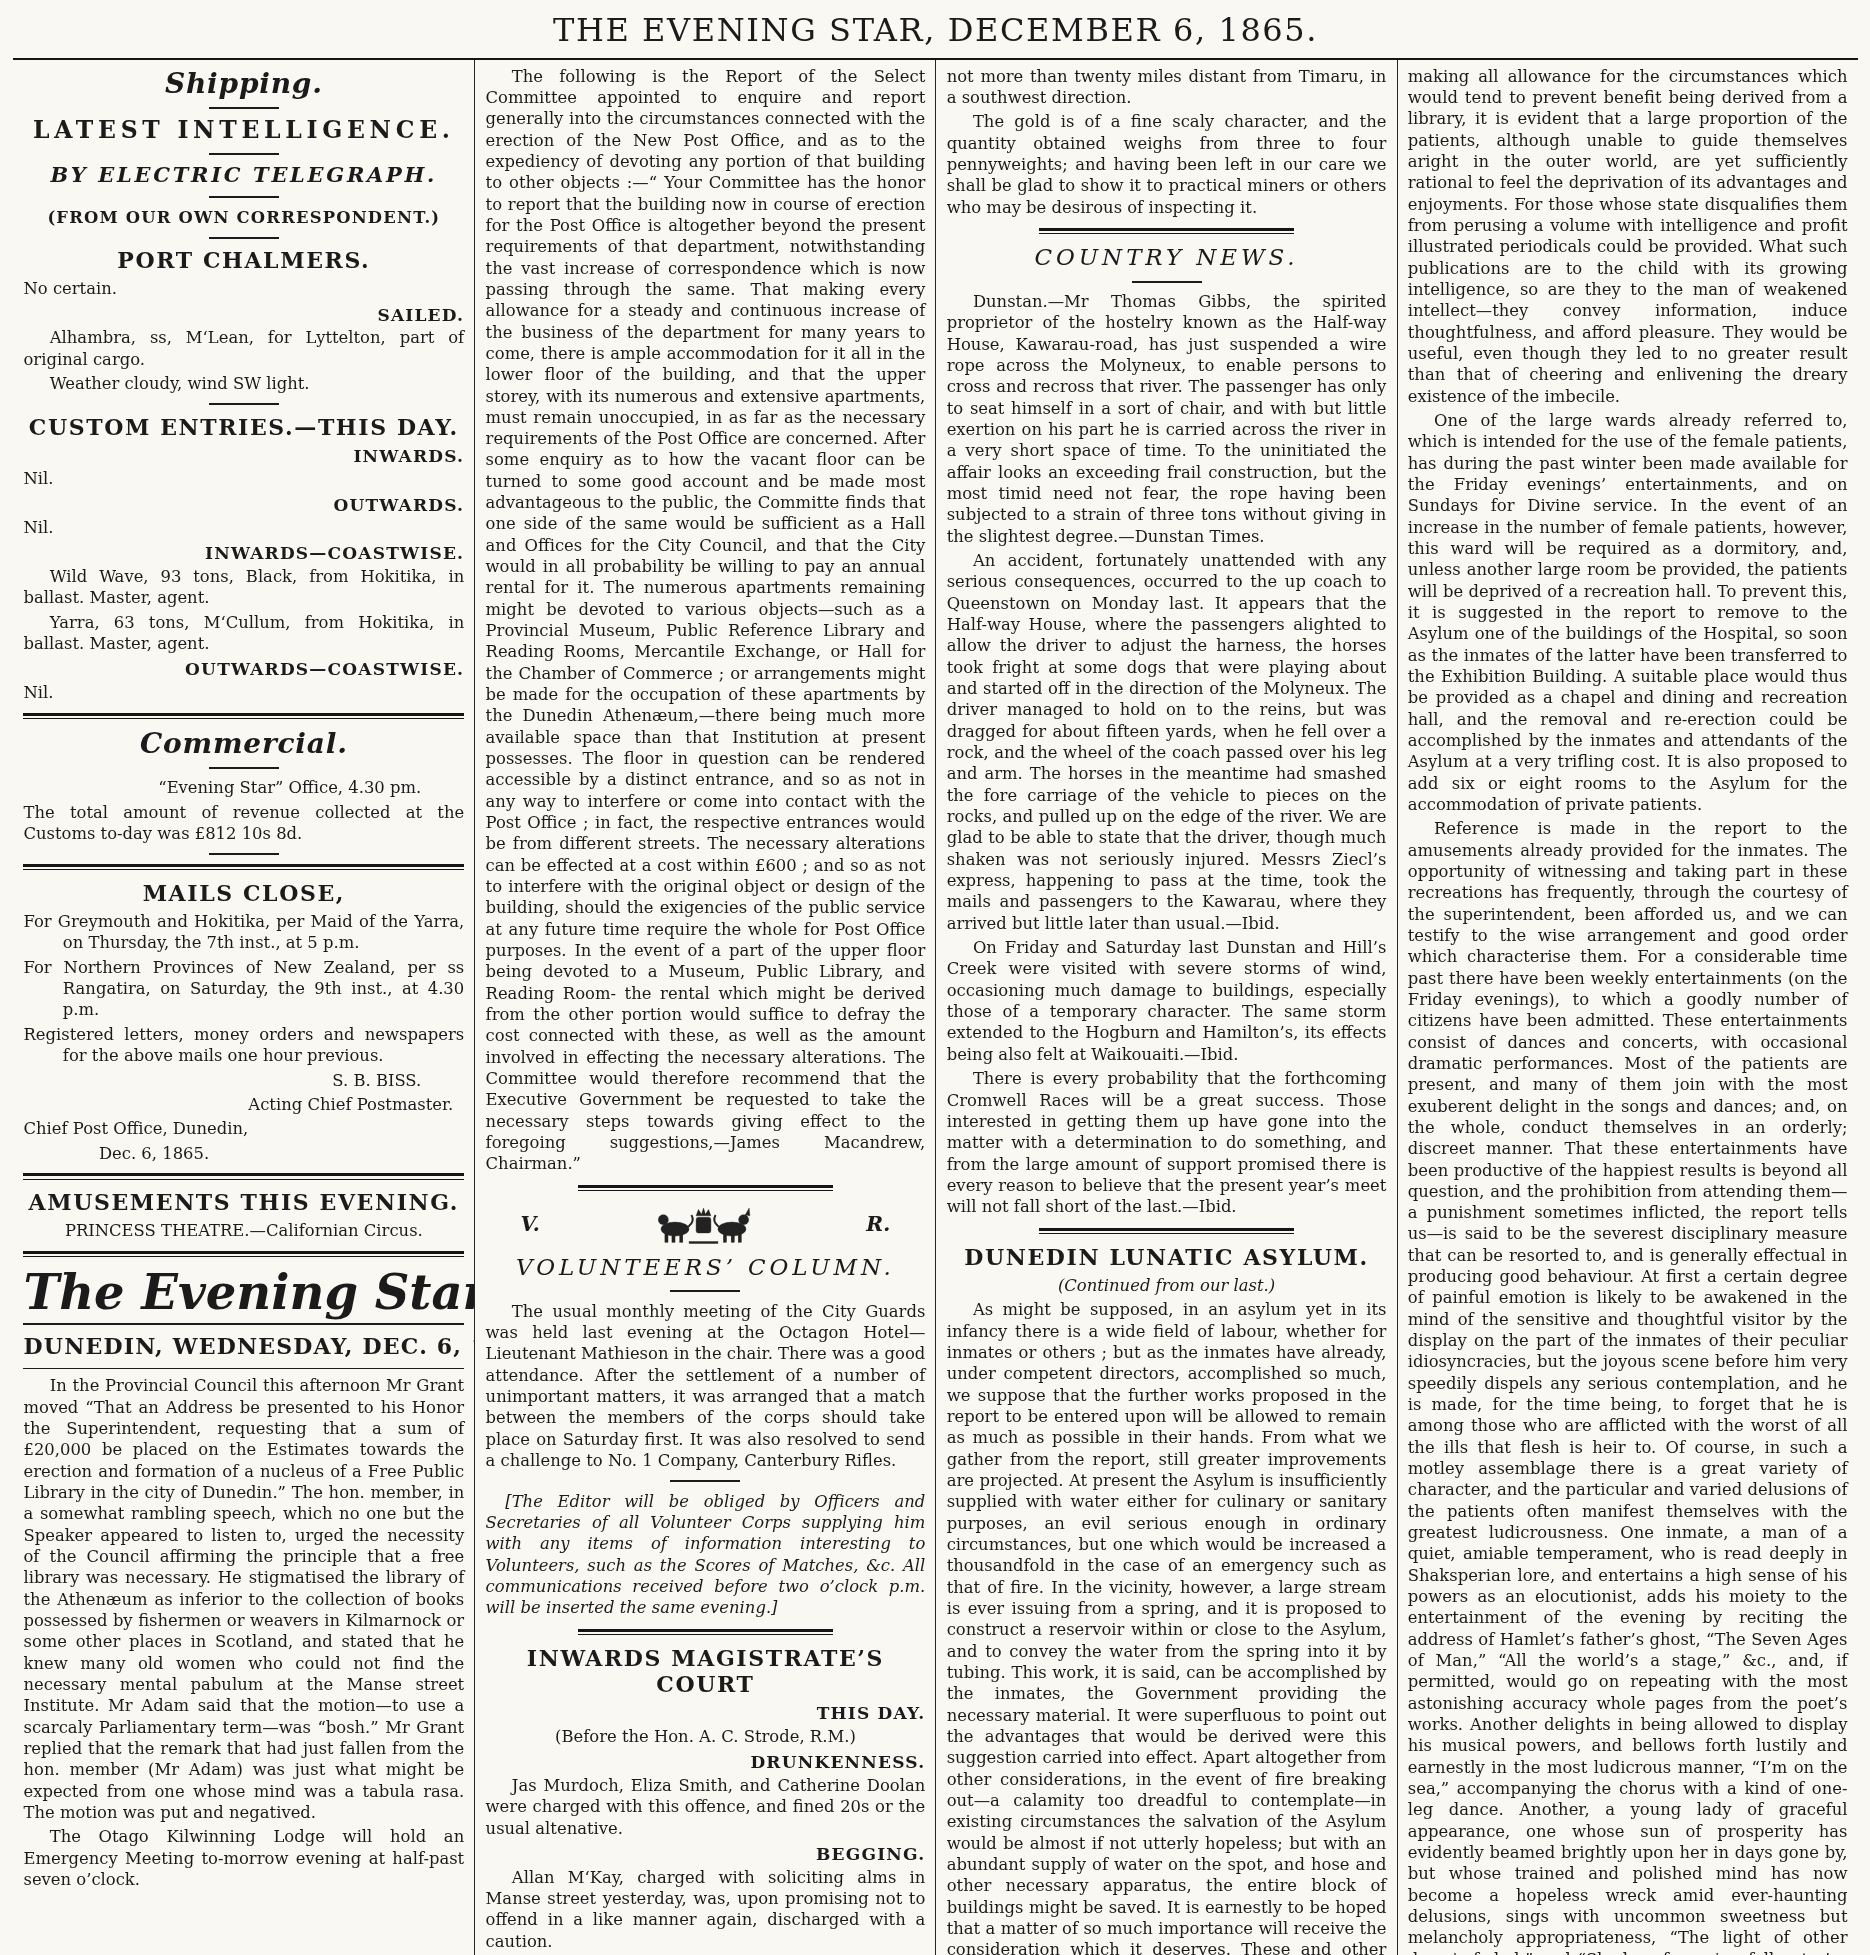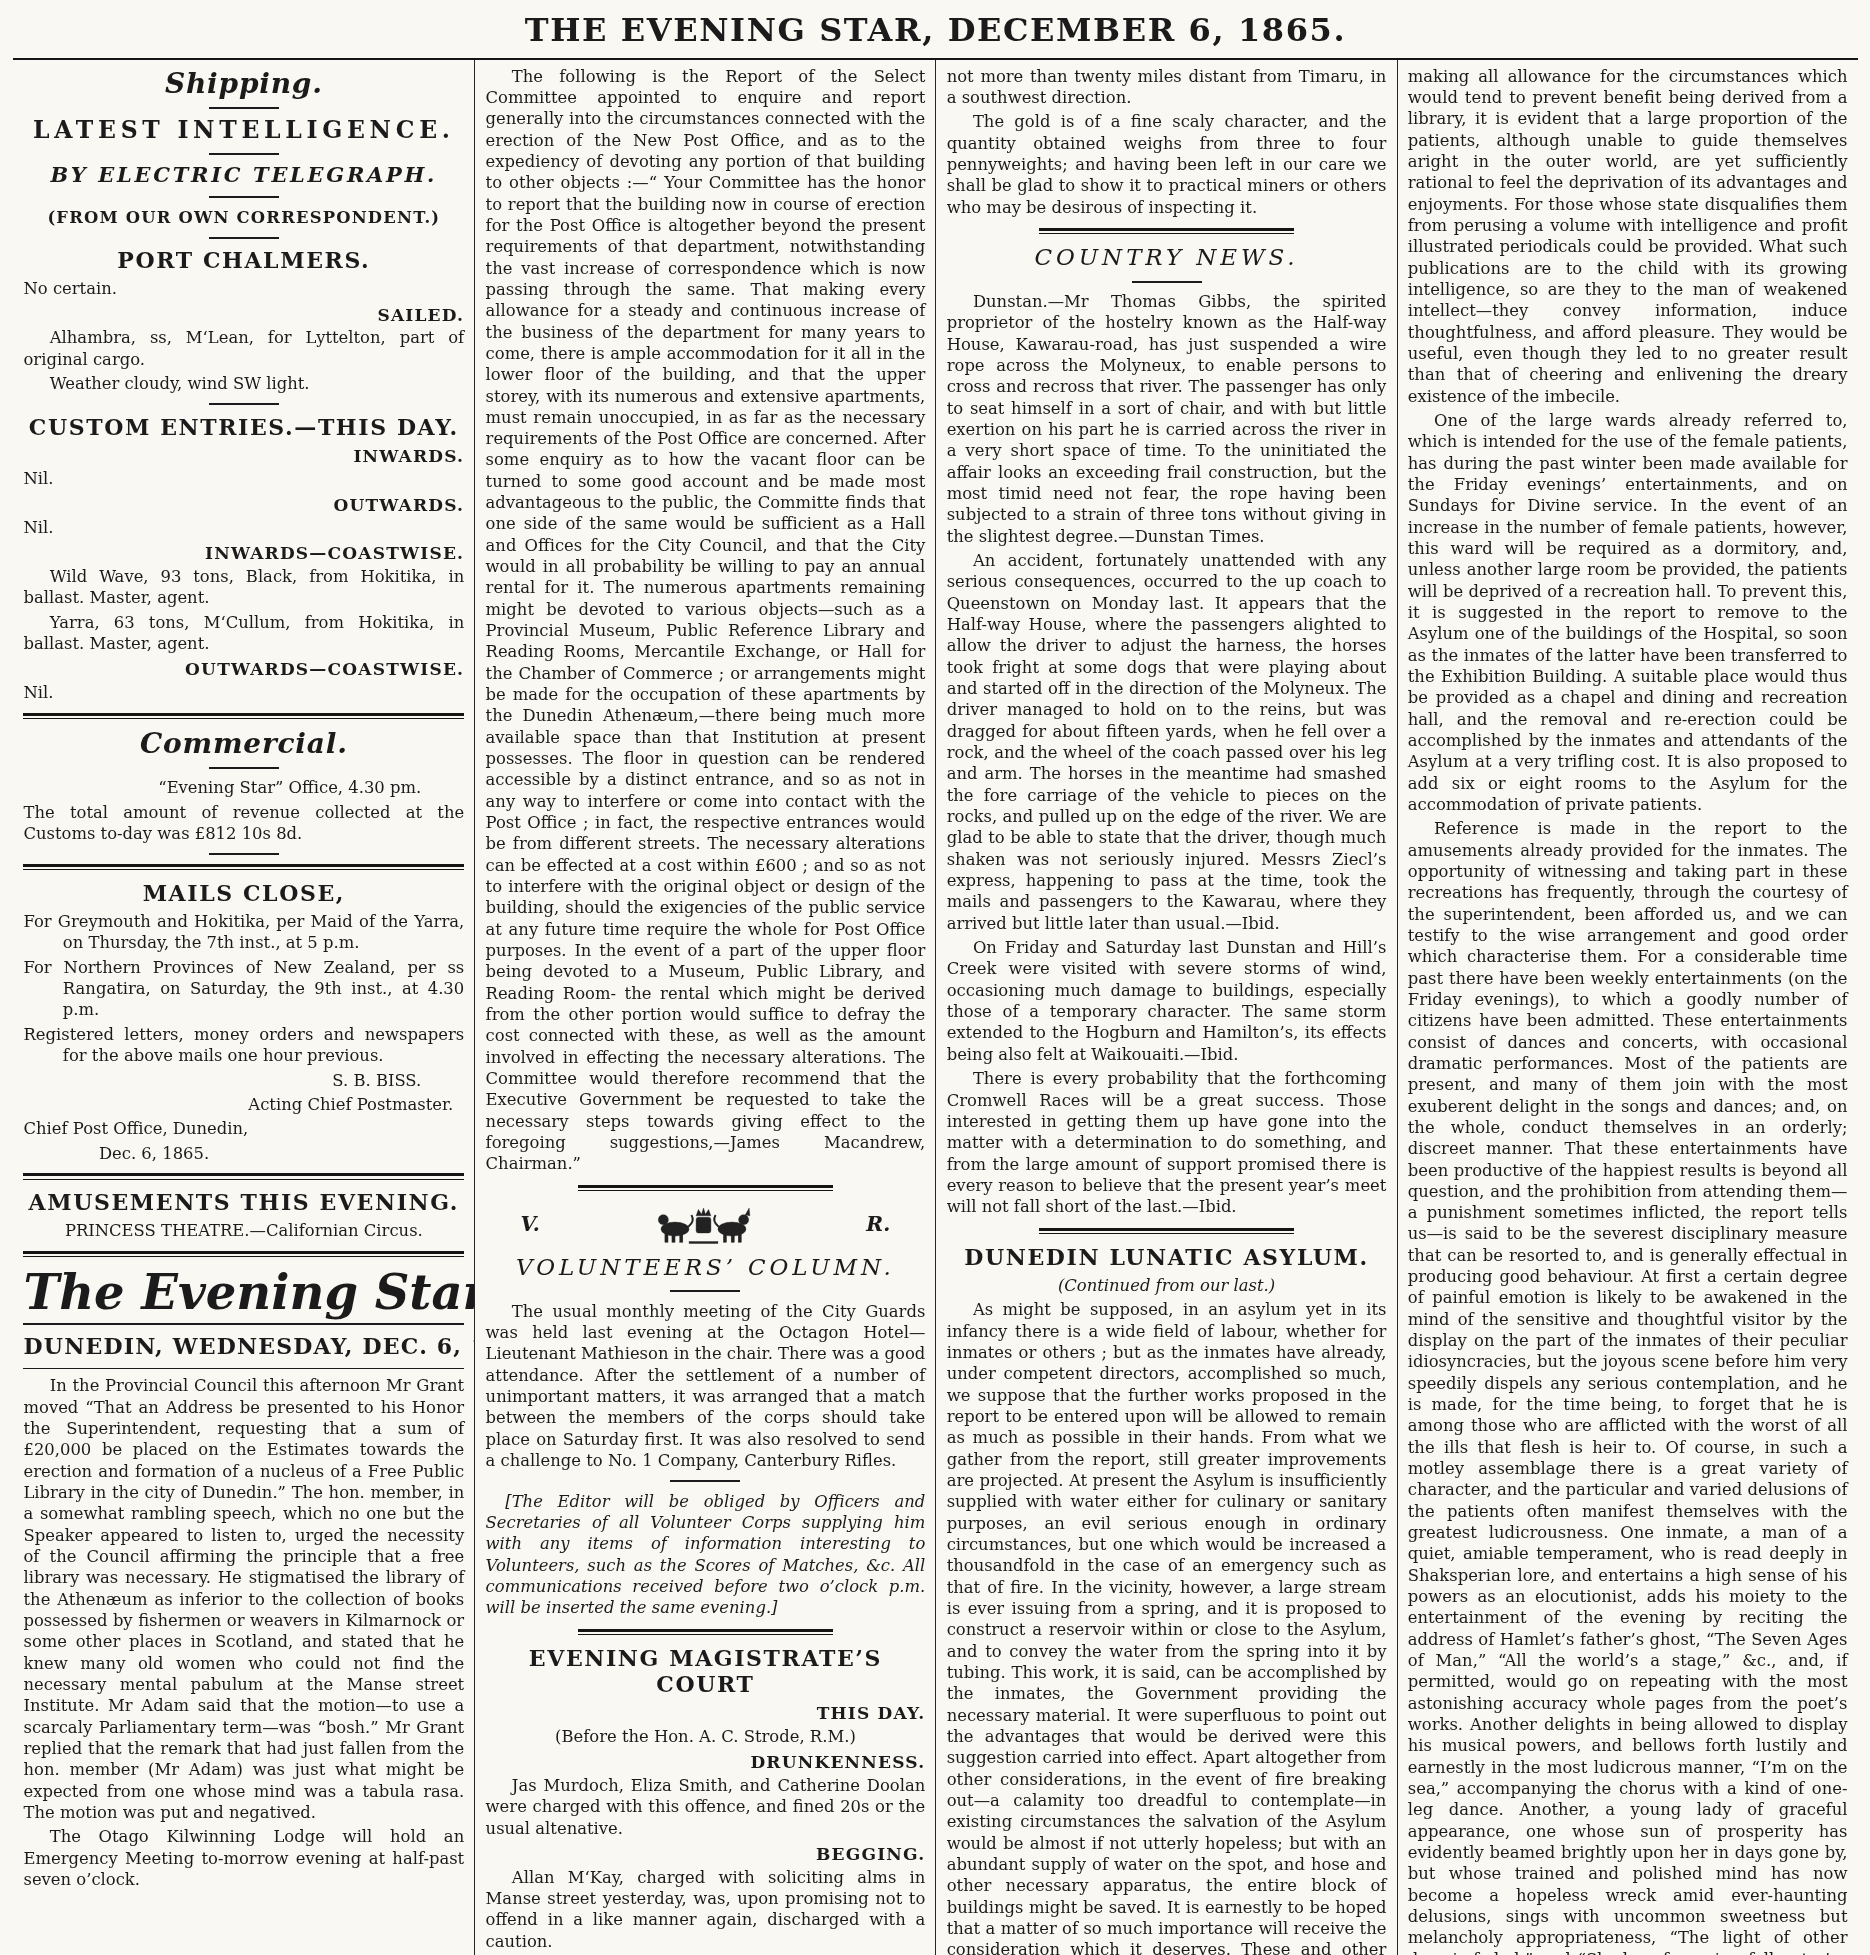--- a/index.html
+++ b/index.html
@@ -4,21 +4,21 @@
 <style>
   html,body{margin:0;padding:0;}
   body{
     width:1871px;height:2662px;overflow:hidden;
     background:#faf8f3;color:#1b1b1b;
     font-family:"DejaVu Serif","Liberation Serif",serif;
     font-size:16.4px;line-height:1.3;
   }
   .page{width:1871px;height:2662px;box-sizing:border-box;padding:0 13.3px;}
   .page-header{
-    text-align:center;font-weight:bold;font-size:32px;letter-spacing:1.6px;
+    text-align:center;font-weight:normal;font-size:32px;letter-spacing:1.6px;
     padding:10.2px 0 6.3px;white-space:nowrap;
   }
   .columns{display:flex;border-top:2.7px solid #161616;height:2589px;}
   .col{
     width:25%;box-sizing:border-box;padding:5.5px 10.2px 0 10.2px;
     border-left:1.2px solid #262626;height:100%;overflow:hidden;
   }
   .col:first-child{border-left:none;}
 
   .blk{margin:0 0 3.1px 0;}
@@ -141,21 +141,21 @@
             </g>
           </svg>
           <span class="vr">R.</span>
         </div>
         <div class="blk h2-italic">VOLUNTEERS’ COLUMN.</div>
         <div class="blk rule-short"></div>
         <div class="blk p">The usual monthly meeting of the City Guards was held last evening at the Octagon Hotel—Lieutenant Mathieson in the chair. There was a good attendance. After the settlement of a number of unimportant matters, it was arranged that a match between the members of the corps should take place on Saturday first. It was also resolved to send a challenge to No. 1 Company, Canterbury Rifles.</div>
         <div class="blk rule-short"></div>
         <div class="blk p-italic">[The Editor will be obliged by Officers and Secretaries of all Volunteer Corps supplying him with any items of information interesting to Volunteers, such as the Scores of Matches, &amp;c. All communications received before two o’clock p.m. will be inserted the same evening.]</div>
         <div class="blk rule-div"></div>
-        <div class="blk h2">EVENING MAGISTRATE’S COURT</div>
+        <div class="blk h2">INWARDS MAGISTRATE’S COURT</div>
         <div class="blk subhead">THIS DAY.</div>
         <div class="blk center">(Before the Hon. A. C. Strode, R.M.)</div>
         <div class="blk subhead">DRUNKENNESS.</div>
         <div class="blk p">Jas Murdoch, Eliza Smith, and Catherine Doolan were charged with this offence, and fined 20s or the usual altenative.</div>
         <div class="blk subhead">BEGGING.</div>
         <div class="blk p">Allan M‘Kay, charged with soliciting alms in Manse street yesterday, was, upon promising not to offend in a like manner again, discharged with a caution.</div>
       </div>
     <div class="col">
         <div class="blk p-noindent">not more than twenty miles distant from Timaru, in a southwest direction.</div>
         <div class="blk p">The gold is of a fine scaly character, and the quantity obtained weighs from three to four pennyweights; and having been left in our care we shall be glad to show it to practical miners or others who may be desirous of inspecting it.</div>

